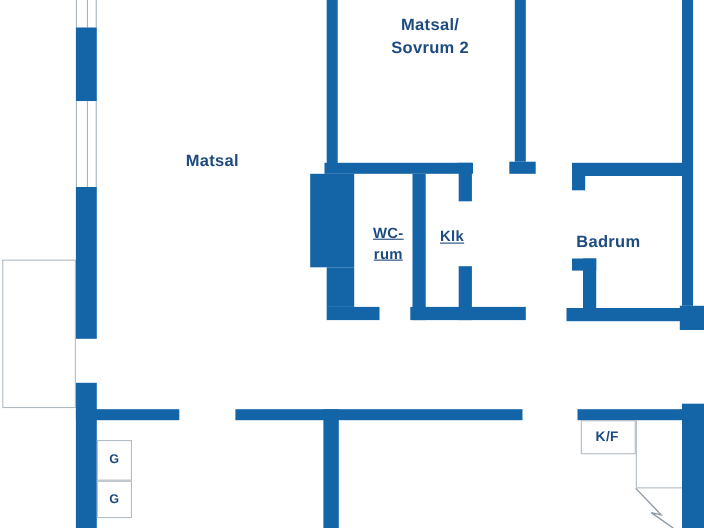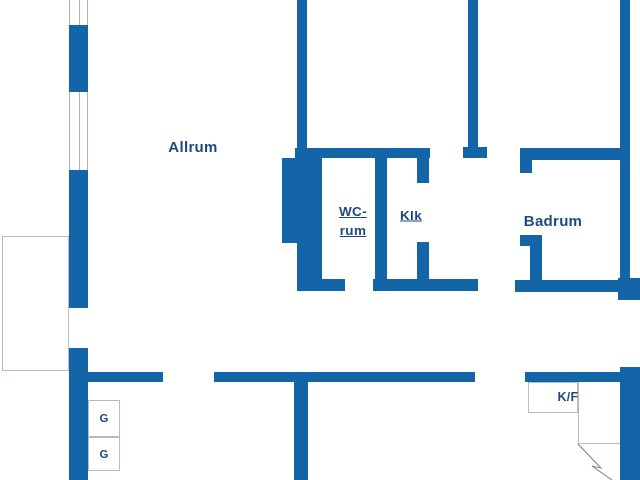--- a/index.html
+++ b/index.html
@@ -18,21 +18,21 @@
   .thin{position:absolute;border:1px solid var(--outline);background:transparent;box-sizing:border-box;}
   .line{position:absolute;background:var(--outline);}
   .win{position:absolute;background:var(--bg);border-left:1px solid var(--winline);border-right:1px solid var(--winline);box-sizing:border-box;}
   .win::before{content:"";position:absolute;left:50%;top:0;bottom:0;width:1px;background:var(--winline);}
   .lbl{
     position:absolute;transform:translate(-50%,-50%);
     color:var(--label);font-weight:bold;white-space:pre-line;text-align:center;
     font-size:15px;line-height:21px;letter-spacing:.3px;
   }
   .lbl.small{font-size:13.5px;line-height:19px;text-decoration:underline;}
-  .lbl.tiny{font-size:12.5px;line-height:14px;margin-left:16px;}
+  .lbl.tiny{font-size:12.5px;line-height:14px;}
   .lbl.g{font-size:11.5px;line-height:12px;}
 </style>
 </head>
 <body>
 
 <div id="plan">
 
   <div class="thin" style="left:2px;top:236px;width:67px;height:135px;"></div>
 
   <div class="win" style="left:69px;top:0px;width:19px;height:25px;"></div>
@@ -76,21 +76,23 @@
   <div class="thin" style="left:88px;top:400px;width:32px;height:37px;"></div>
   <div class="thin" style="left:88px;top:437px;width:32px;height:34px;"></div>
 
   <div class="thin" style="left:528px;top:382px;width:50px;height:31px;"></div>
   <div class="line" style="left:578px;top:382px;width:1px;height:61px;"></div>
   <div class="line" style="left:578px;top:443px;width:42px;height:1px;"></div>
   <svg style="position:absolute;left:570px;top:440px;" width="50" height="40" viewBox="0 0 50 40">
     <polyline points="8,4 31,28 22,26 42,40" fill="none" stroke="#8a97a3" stroke-width="1.2"></polyline>
   </svg>
 
-  <div class="lbl" style="left:193px;top:146px;">Allrum</div>
+  <div class="lbl" style="left:193px;top:146px;">Matsal</div>
+  <div class="lbl" style="left:391px;top:33px;">Matsal/
+Sovrum 2</div>
   <div class="lbl small" style="left:353px;top:221px;">WC-
 rum</div>
   <div class="lbl small" style="left:411px;top:215px;text-align:right;">Klk</div>
   <div class="lbl" style="left:553px;top:220px;">Badrum</div>
   <div class="lbl tiny" style="left:552px;top:397px;">K/F</div>
   <div class="lbl g" style="left:104px;top:418px;">G</div>
   <div class="lbl g" style="left:104px;top:454px;">G</div>
 
 </div>
 

